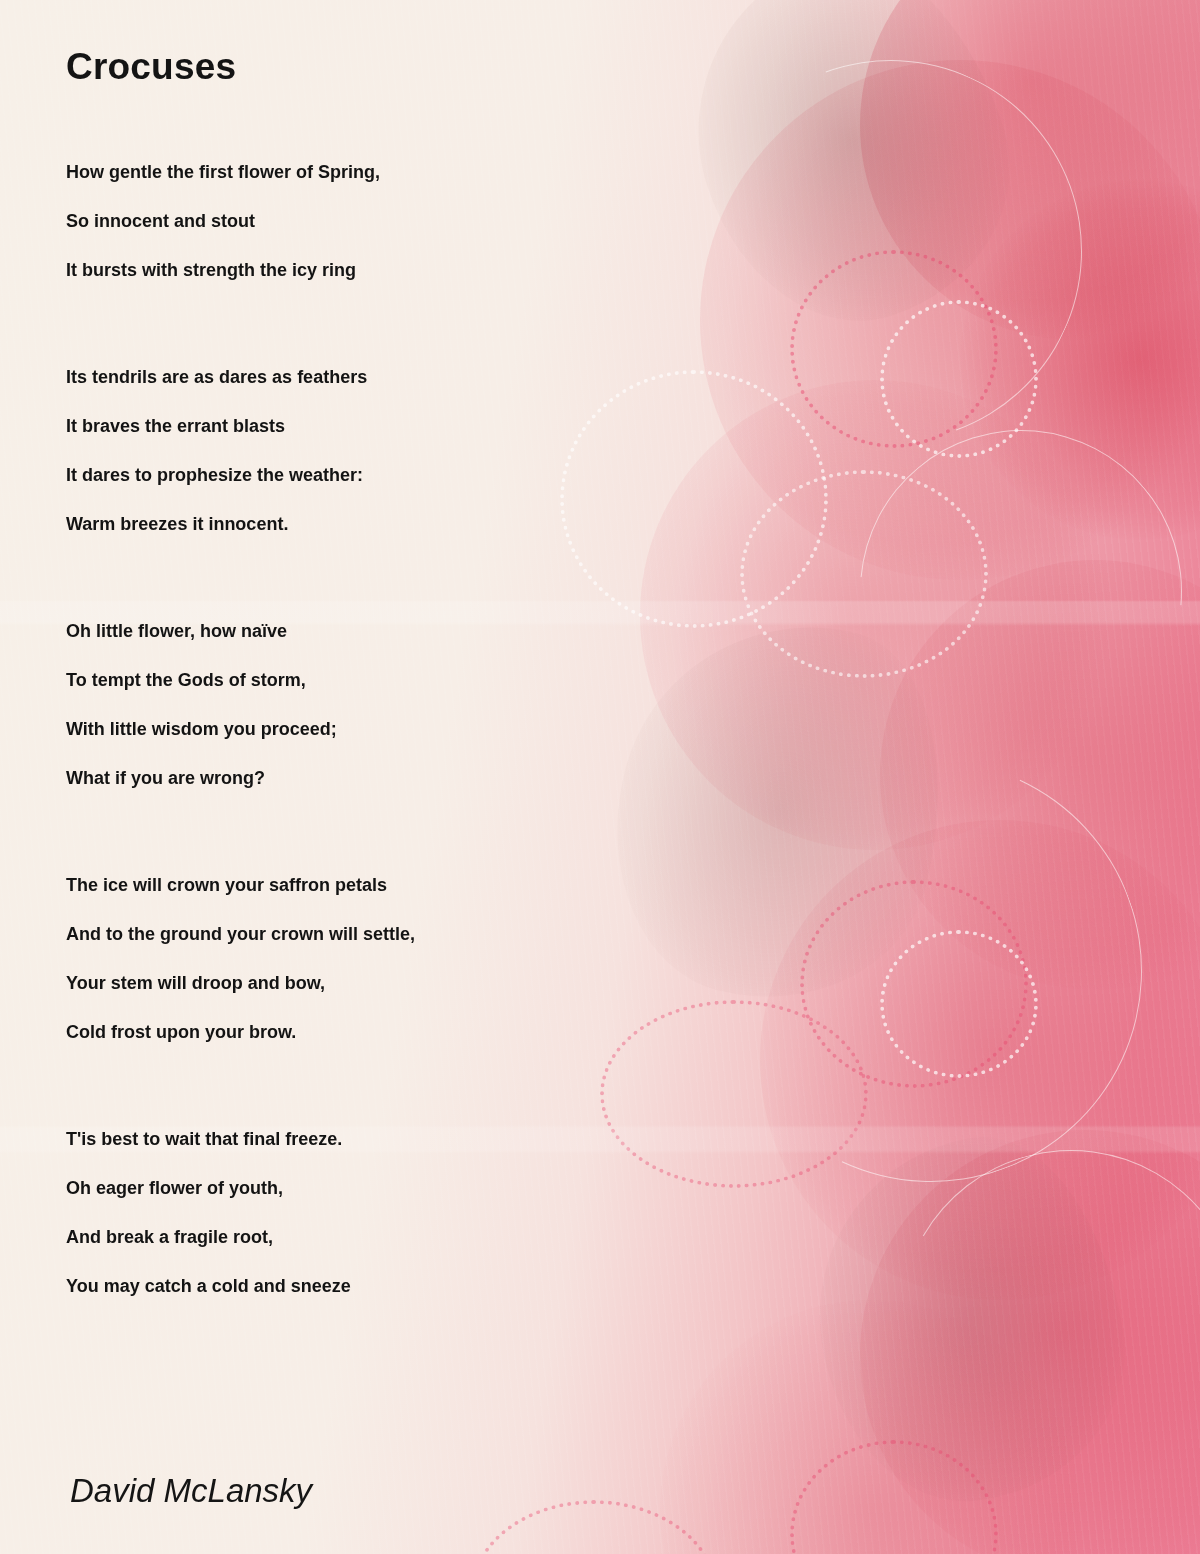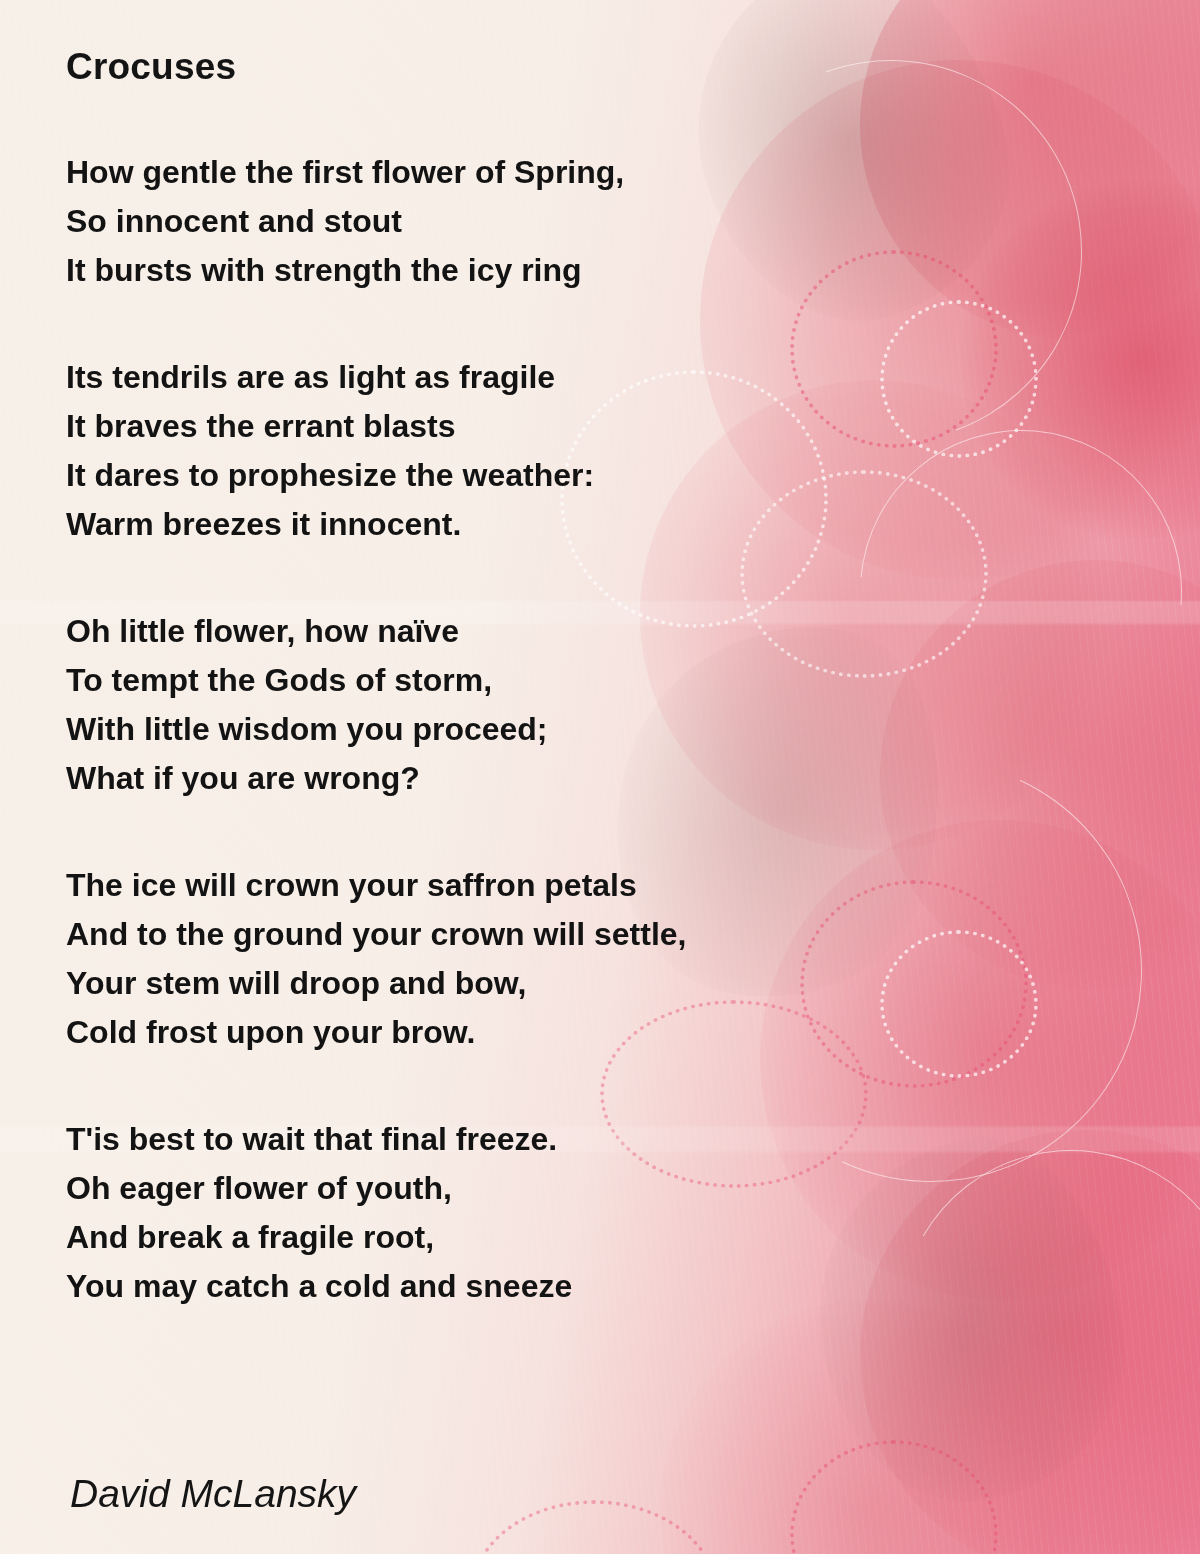--- a/index.html
+++ b/index.html
@@ -104,31 +104,31 @@
   .stanzas {
     position: absolute;
     left: 66px;
     top: 148px;
     width: 700px;
   }
   .stanza {
     margin: 0 0 58px 0;
   }
   .line {
-    font-size: 32px;
+    font-size: 18px;
     font-weight: bold;
     color: #131313;
     line-height: 49px;
     white-space: pre;
   }
   .author {
     position: absolute;
     left: 70px;
     top: 1472px;
-    font-size: 39px;
+    font-size: 33px;
     font-style: italic;
     font-weight: normal;
     color: #151515;
   }
 </style>
 </head>
 <body>
 
 <div id="page">
 
@@ -172,21 +172,21 @@
     <div class="poem-title">Crocuses</div>
 
     <div class="stanzas">
       <div class="stanza">
         <div class="line">How gentle the first flower of Spring,</div>
         <div class="line">So innocent and stout</div>
         <div class="line">It bursts with strength the icy ring</div>
       </div>
 
       <div class="stanza">
-        <div class="line">Its tendrils are as light as fragile</div>
+        <div class="line">Its tendrils are as dares as feathers</div>
         <div class="line">It braves the errant blasts</div>
         <div class="line">It dares to prophesize the weather:</div>
         <div class="line">Warm breezes it innocent.</div>
       </div>
 
       <div class="stanza">
         <div class="line">Oh little flower, how naïve</div>
         <div class="line">To tempt the Gods of storm,</div>
         <div class="line">With little wisdom you proceed;</div>
         <div class="line">What if you are wrong?</div>

